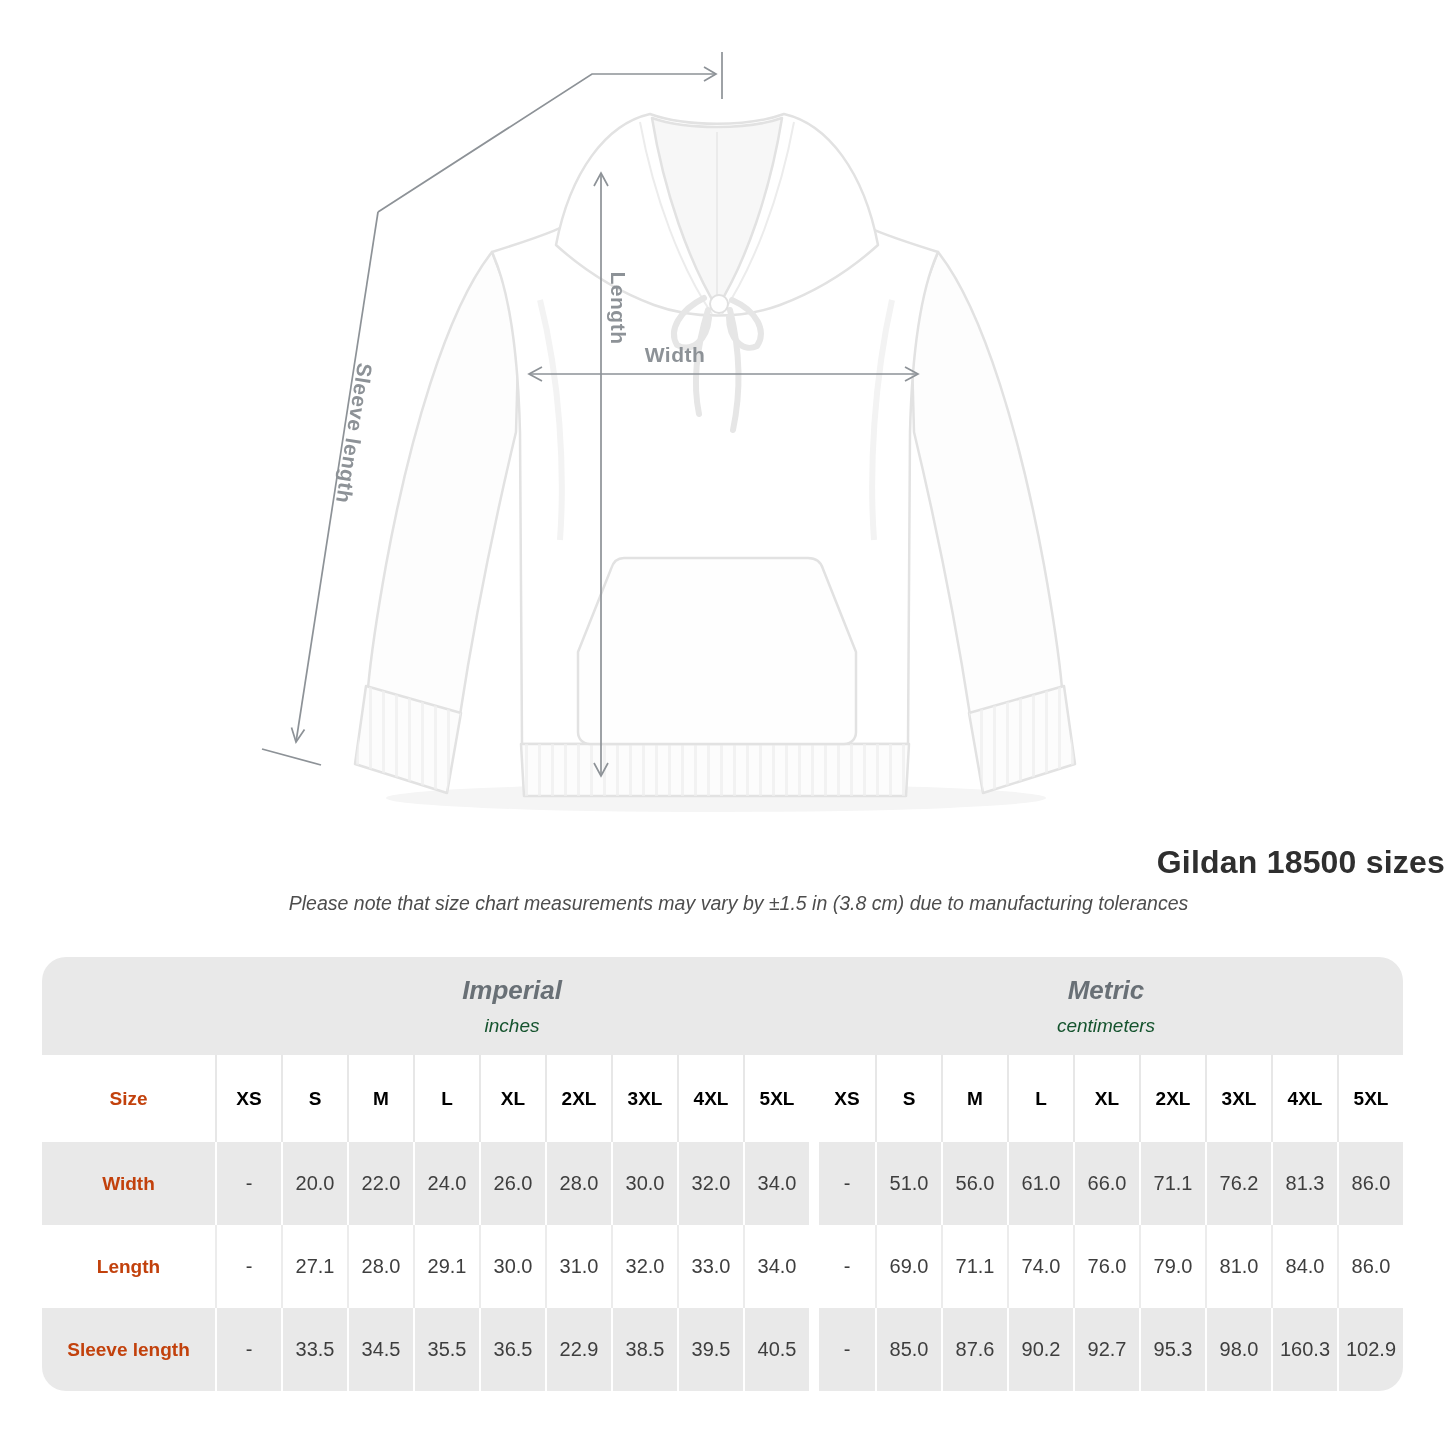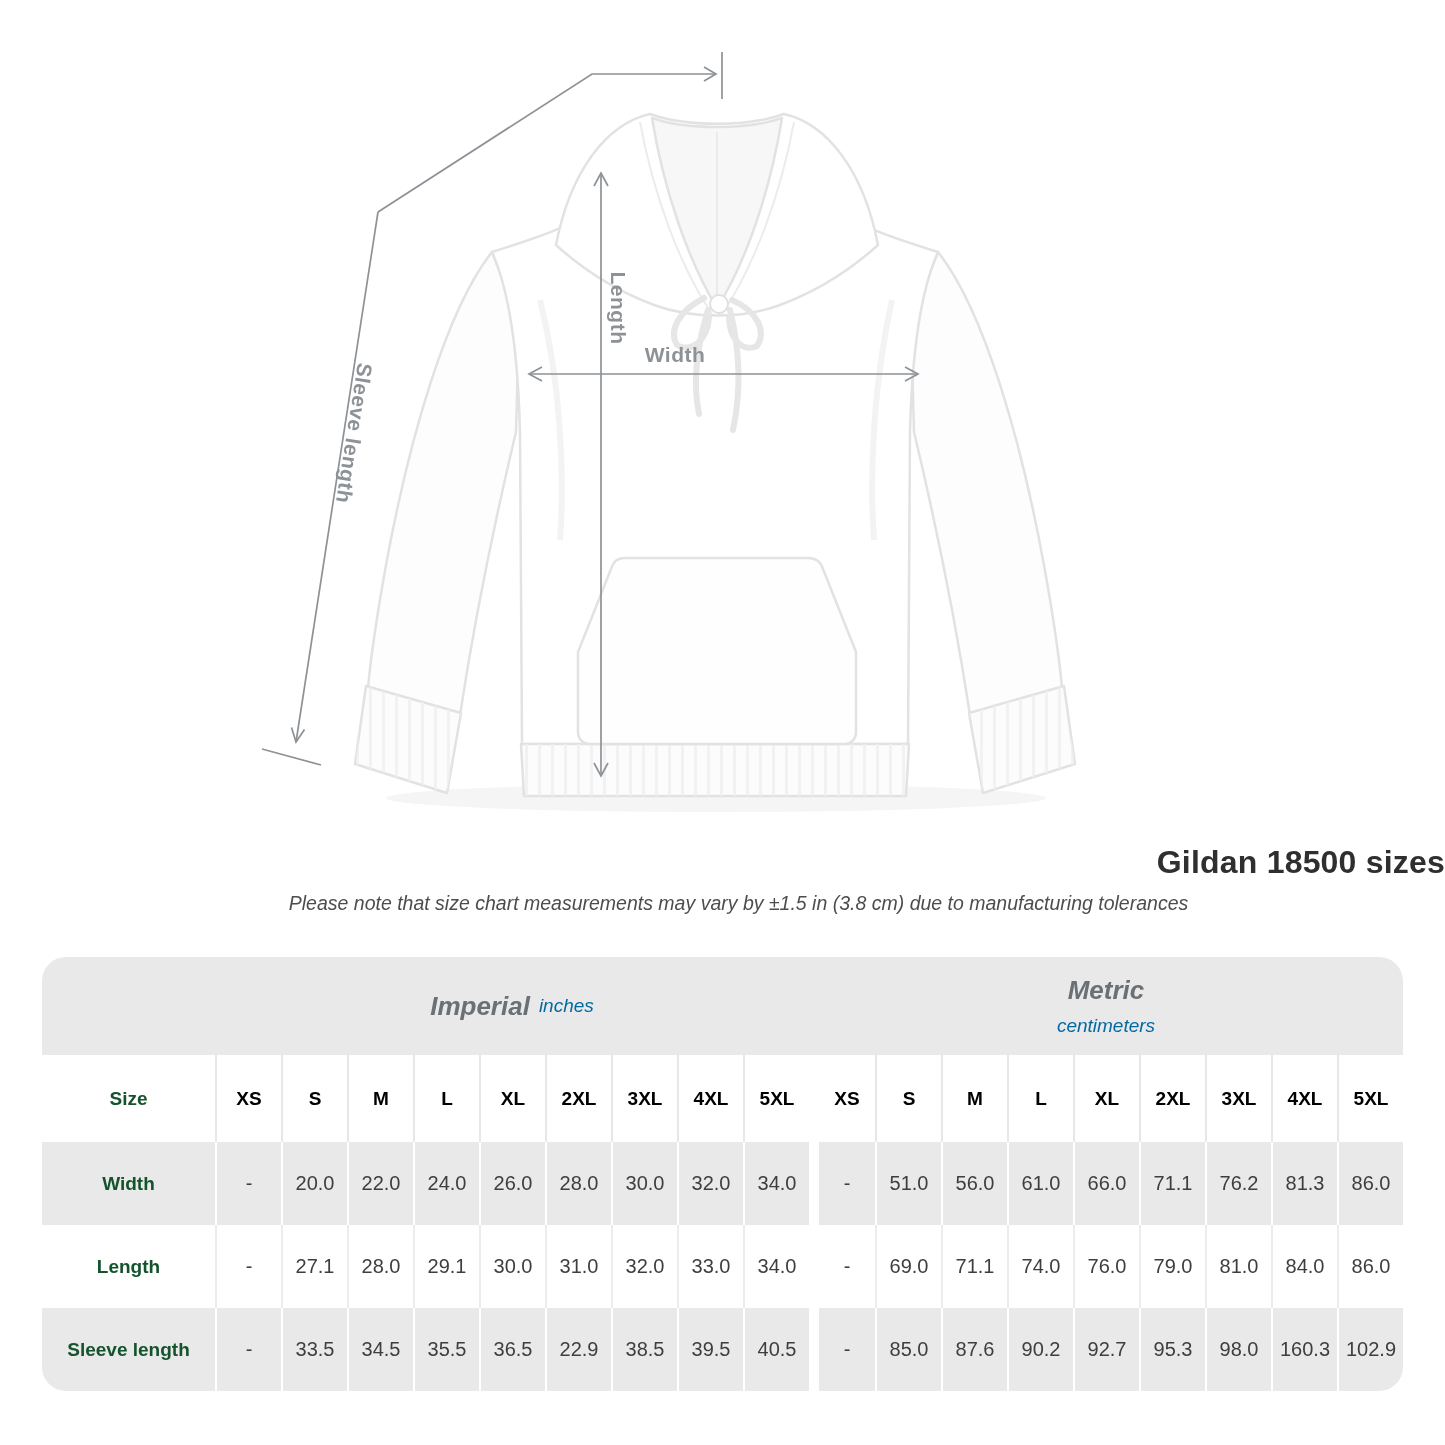--- a/index.html
+++ b/index.html
@@ -33,27 +33,27 @@
   .size-table {
     width: 1361px; margin: 42px auto 0 auto;
     display: grid;
     grid-template-columns: 173px repeat(18, 1fr);
     grid-template-rows: 98px 87px 83px 83px 83px;
   }
   .size-table > div { display: flex; align-items: center; justify-content: center; }
 
   .band { background: #e9e9e9; }
   .band-l { grid-column: 1; border-top-left-radius: 24px; }
-  .band-c { grid-column: 2 / span 9; flex-direction: row; gap: 9px; }
+  .band-c { grid-column: 2 / span 9; flex-direction: column; gap: 9px; }
   .band-r { grid-column: 11 / span 9; flex-direction: column; gap: 9px; border-top-right-radius: 24px; }
   .band-title { font-size: 26px; font-weight: bold; font-style: italic; color: #697076; }
-  .band-unit  { font-size: 19px; font-style: italic; color: #0369a1; }
+  .band-unit  { font-size: 19px; font-style: italic; color: #14532d; }
 
   .sz { font-size: 19px; font-weight: bold; color: #000000; background: #fff; border-left: 2px solid #e7e7e7; }
-  .rl { font-size: 19px; font-weight: bold; color: #14532d; }
+  .rl { font-size: 19px; font-weight: bold; color: #c2410c; }
   .dc { font-size: 20px; color: #3e3e3e; }
 
   .gc { background: #e9e9e9; border-left: 2px solid #ffffff; }
   .wc { background: #ffffff; border-left: 2px solid #ececec; }
   .nb { border-left: none !important; }
   .sec { border-left: 10px solid #ffffff !important; }
   .blc { border-bottom-left-radius: 24px; }
   .brc { border-bottom-right-radius: 24px; }
 </style>
 </head>

